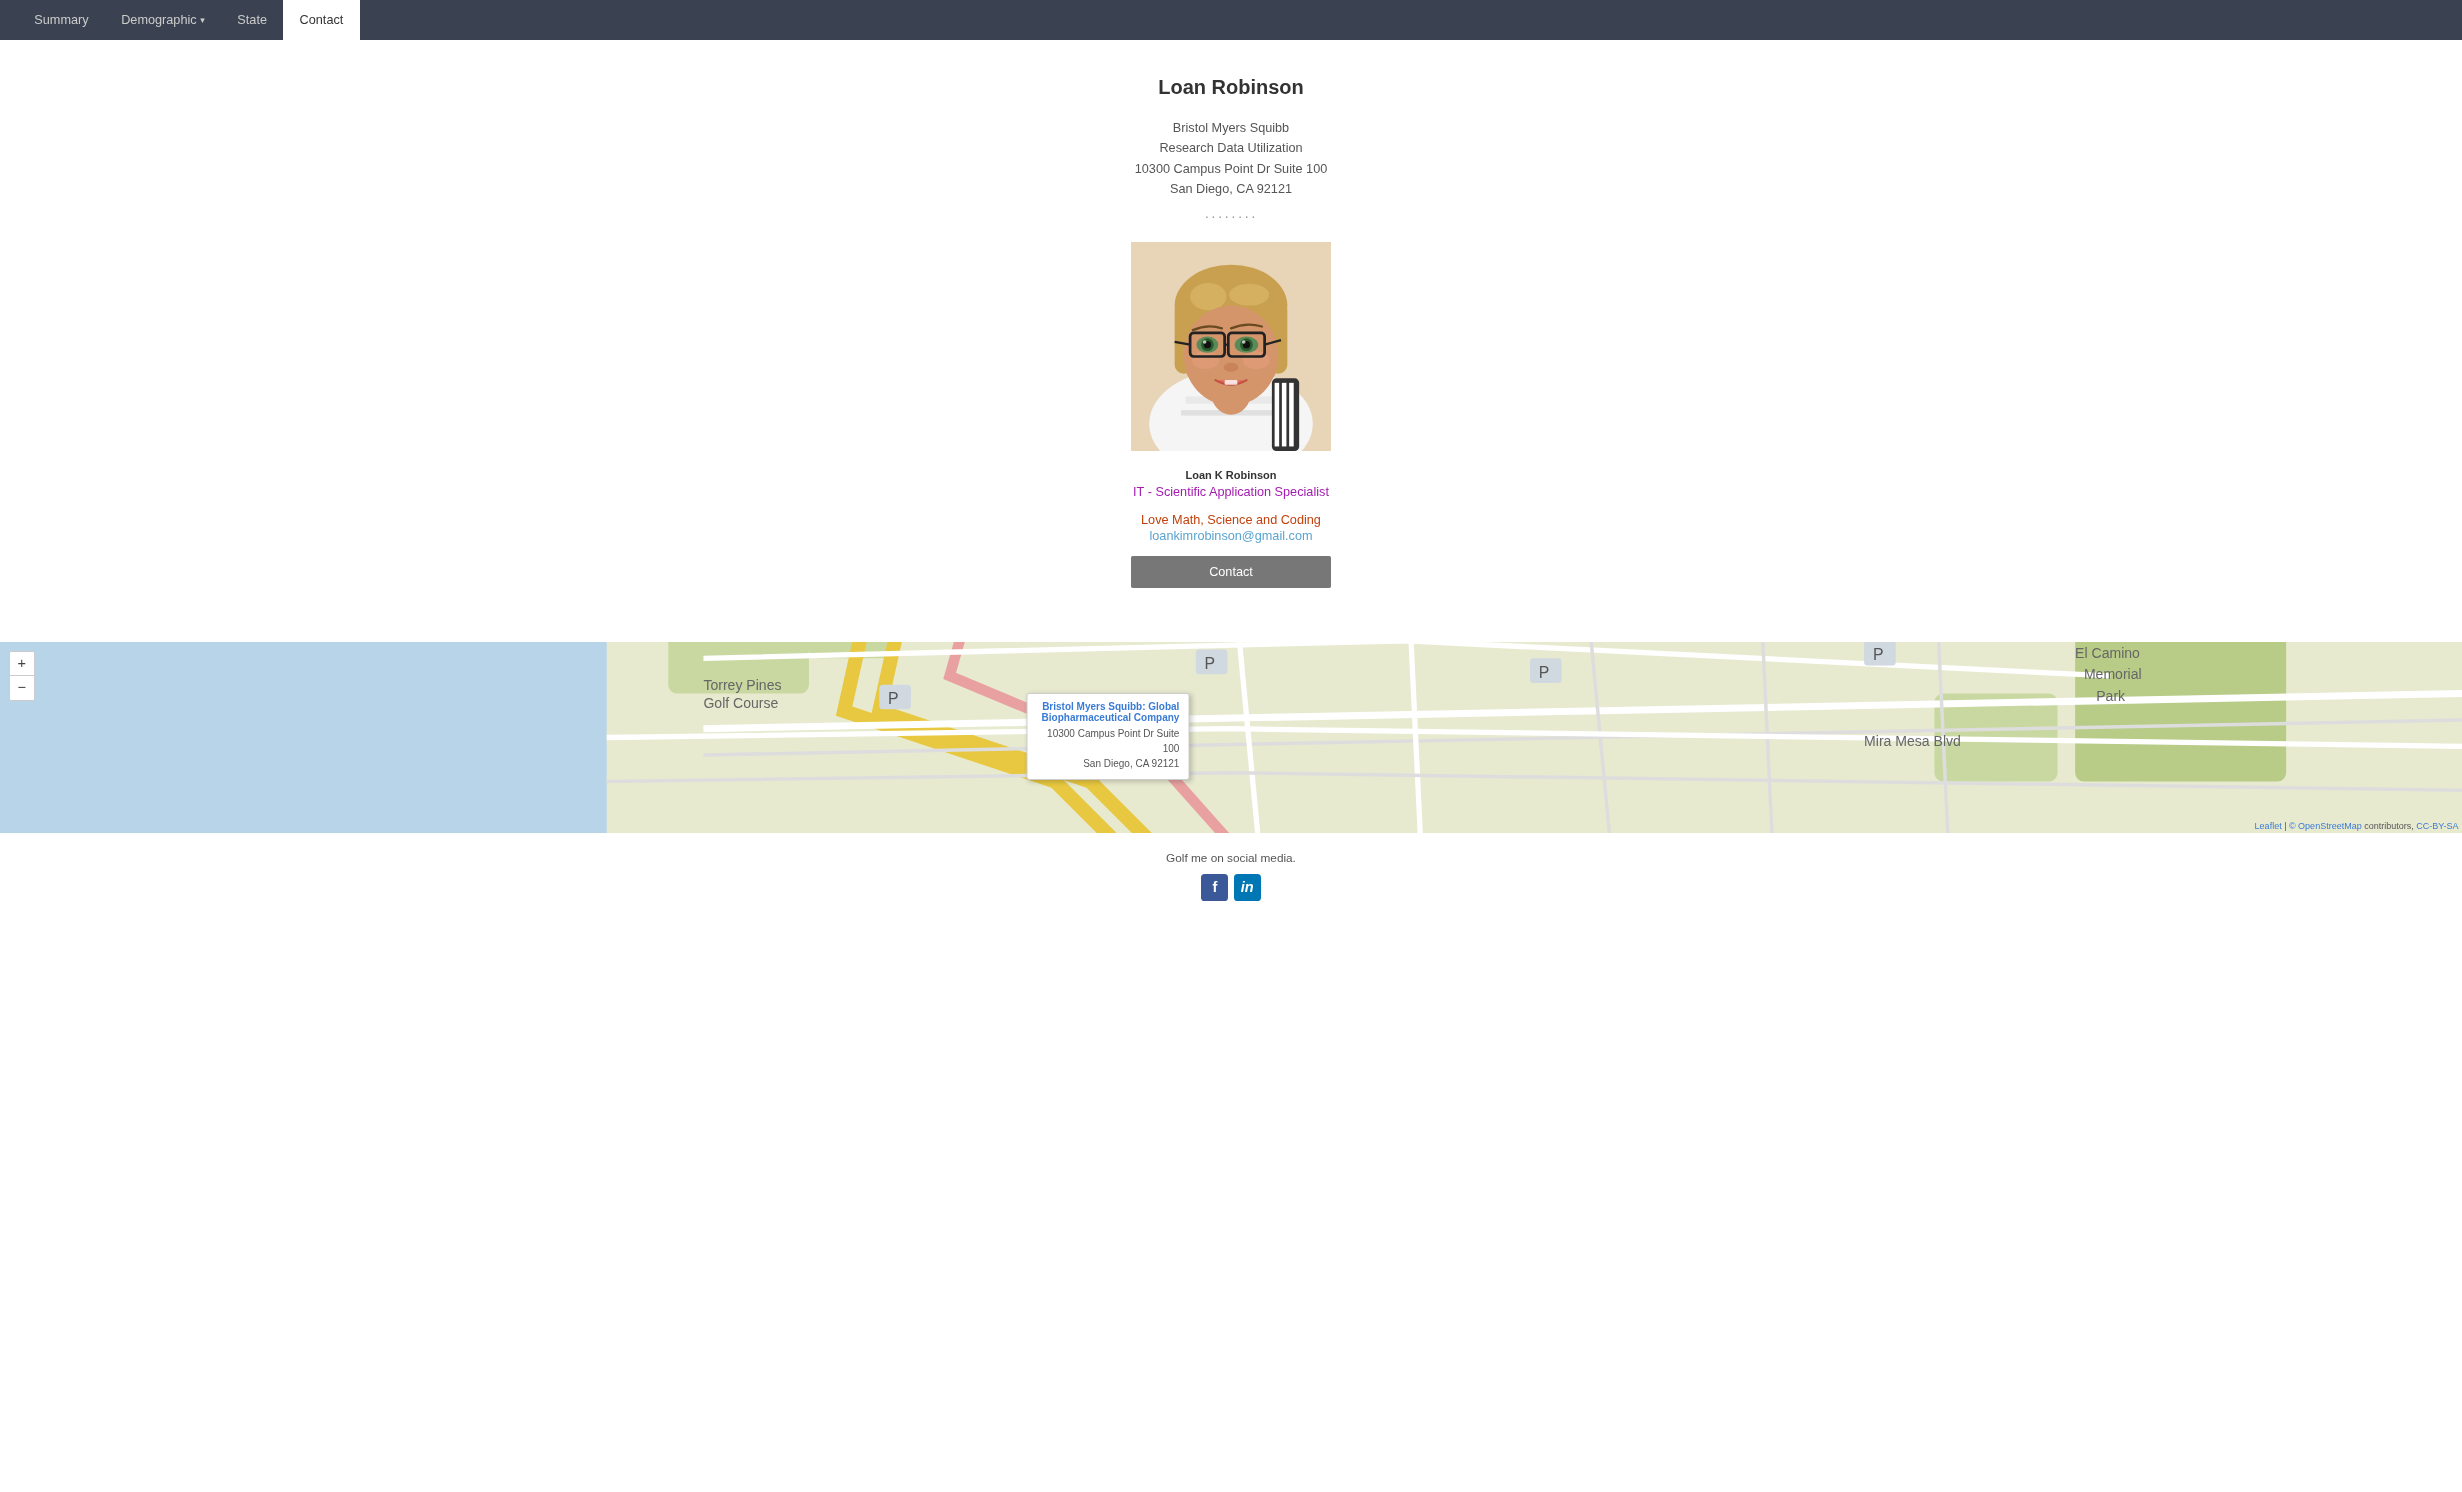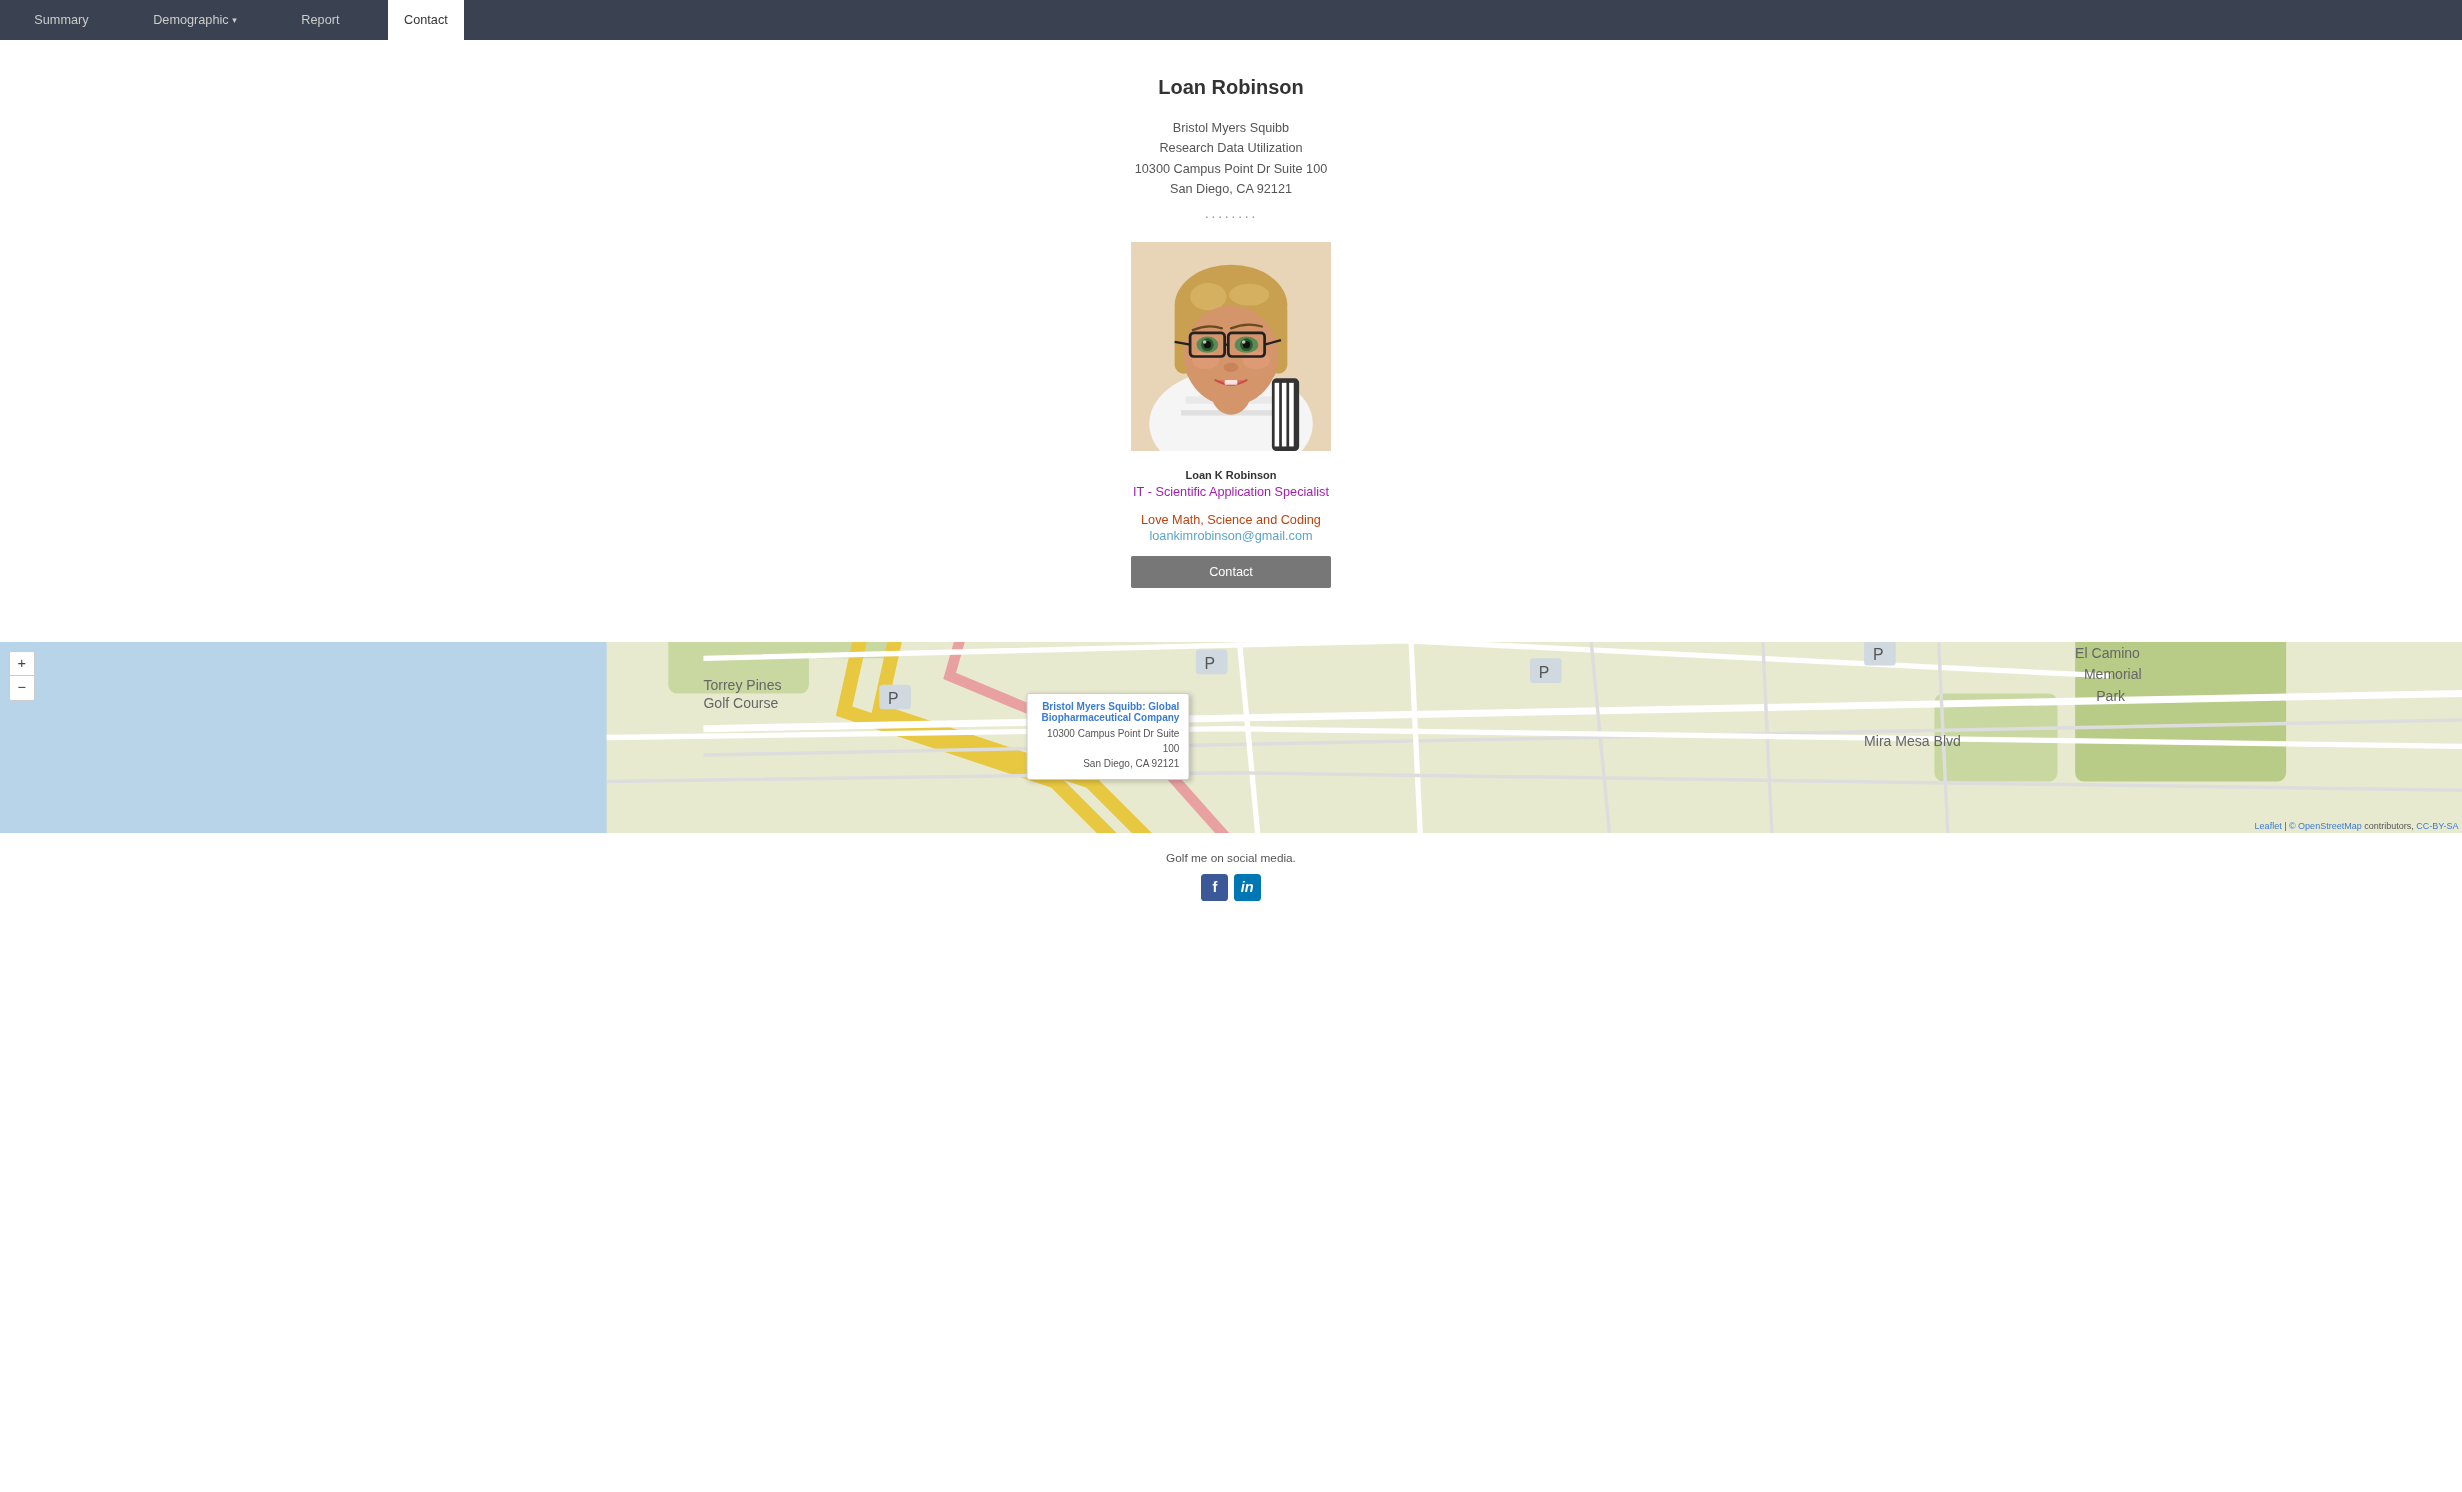--- a/index.html
+++ b/index.html
@@ -5,21 +5,20 @@
     * { margin: 0; padding: 0; box-sizing: border-box; }
     body { font-family: Arial, sans-serif; background: #fff; color: #333; }
 
     
     nav {
       background: #3a4150;
       display: flex;
       align-items: stretch;
       height: 40px;
       padding: 0 18px;
-      gap: 32px;
     }
     nav a {
       color: #ccc;
       text-decoration: none;
       display: flex;
       align-items: center;
       padding: 0 16.3px;
       font-size: 12.7px;
       cursor: pointer;
     }
@@ -201,21 +200,21 @@
   </style>
 </head>
 <body>
 
 <nav>
   <a>Summary</a>
   <a>
     <span>Demographic</span>
     <span class="dropdown-arrow">▾</span>
   </a>
-  <a>Report</a>
+  <a>State</a>
   <a class="active">Contact</a>
 </nav>
 
 <div class="main-content">
   <div class="person-name">Loan Robinson</div>
   <div class="person-company">Bristol Myers Squibb</div>
   <div class="person-dept">Research Data Utilization</div>
   <div class="person-address">10300 Campus Point Dr Suite 100</div>
   <div class="person-city">San Diego, CA 92121</div>
   <div class="divider-dots">········</div>

